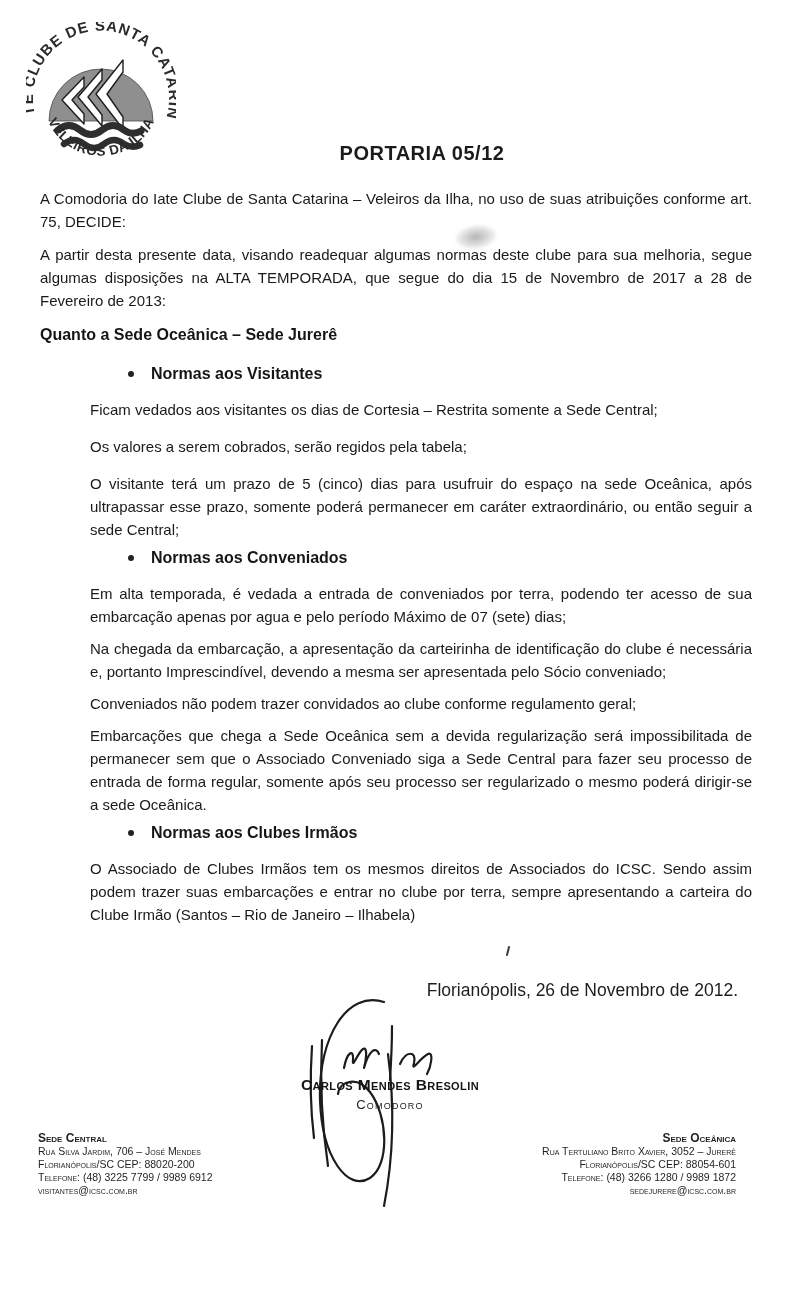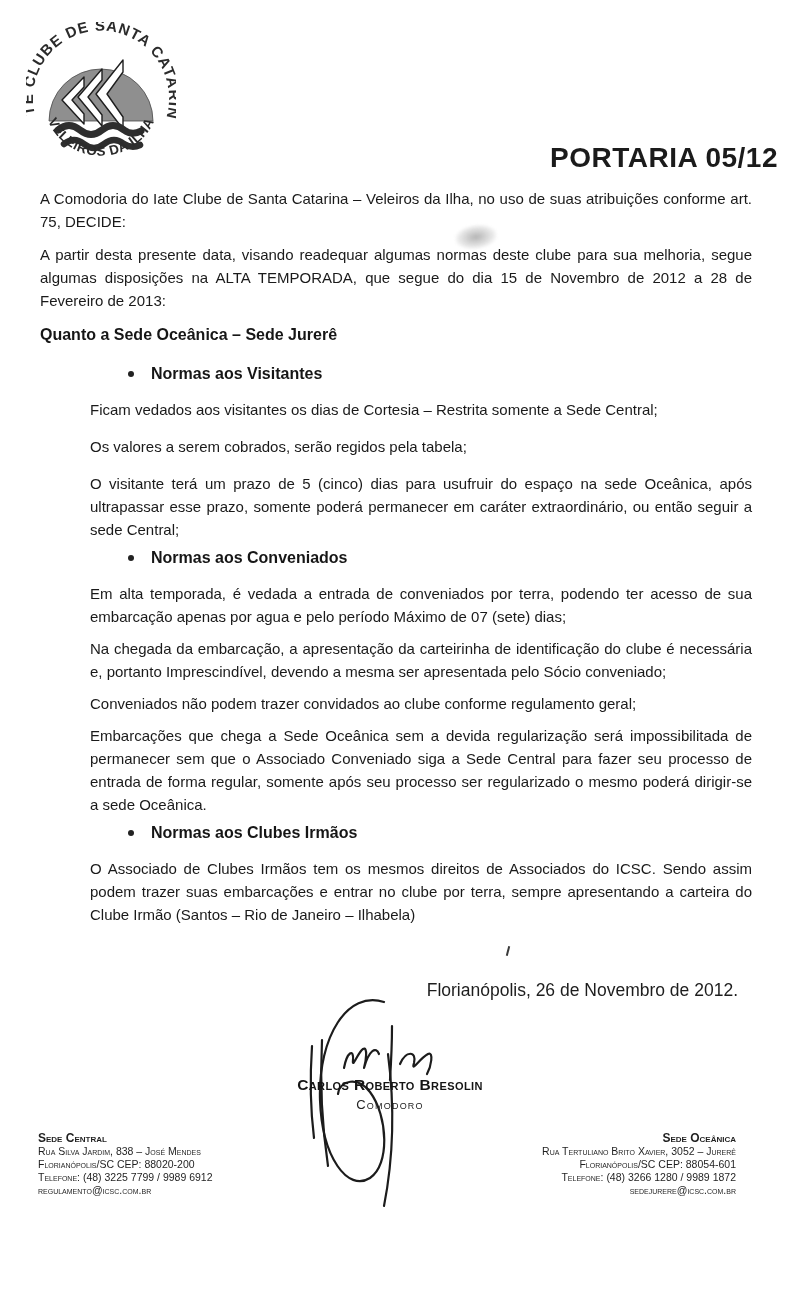--- a/index.html
+++ b/index.html
@@ -7,21 +7,21 @@
     position:relative; width:788px; height:1300px; margin:0 auto;
     background:#ffffff; overflow:hidden;
     font-family:"Liberation Sans", sans-serif; color:#181818;
   }
   
   .logo { position:absolute; left:26px; top:22px; width:150px; height:152px; }
   .logo text { font-family:"Liberation Sans", sans-serif; font-weight:bold; fill:#2b2b2b; }
   
   .title {
     position:absolute; top:142px; left:66px; width:712px;
-    text-align:right; font-size:28px; font-weight:bold; letter-spacing:0.5px;
+    text-align:center; font-size:20px; font-weight:bold; letter-spacing:0.5px;
     color:#1b1b1b; margin:0;
   }
   
   .content { position:absolute; top:187px; left:40px; width:712px; }
   .para {
     font-size:15px; line-height:23px; text-align:justify; margin:0 0 12px 0;
     color:#1a1a1a;
   }
   .para.indent { margin-left:50px; width:662px; box-sizing:border-box; }
   .mb10 { margin-bottom:10px; } .mb14 { margin-bottom:14px; }
@@ -106,21 +106,21 @@
     </text>
   </svg>
 
   <h1 class="title">PORTARIA 05/12</h1>
 
   <div class="smudge"></div>
   <div class="stray-mark"></div>
 
   <div class="content">
     <p class="para mb10">A Comodoria do Iate Clube de Santa Catarina – Veleiros da Ilha, no uso de suas atribuições conforme art. 75, DECIDE:</p>
-    <p class="para mb14">A partir desta presente data, visando readequar algumas normas deste clube para sua melhoria, segue algumas disposições na ALTA TEMPORADA, que segue do dia 15 de Novembro de 2012 a 28 de Fevereiro de 2013:</p>
+    <p class="para mb14">A partir desta presente data, visando readequar algumas normas deste clube para sua melhoria, segue algumas disposições na ALTA TEMPORADA, que segue do dia 15 de Novembro de 2017 a 28 de Fevereiro de 2013:</p>
 
     <div class="section-heading">Quanto a Sede Oceânica – Sede Jurerê</div>
 
     <div class="bullet-item">
       <span class="bullet-dot"></span>
       <span>Normas aos Visitantes</span>
     </div>
     <p class="para indent mb14">Ficam vedados aos visitantes os dias de Cortesia – Restrita somente a Sede Central;</p>
     <p class="para indent mb14">Os valores a serem cobrados, serão regidos pela tabela;</p>
     <p class="para indent mb4">O visitante terá um prazo de 5 (cinco) dias para usufruir do espaço na sede Oceânica, após ultrapassar esse prazo, somente poderá permanecer em caráter extraordinário, ou então seguir a sede Central;</p>
@@ -147,30 +147,30 @@
     <path d="M 86,14 C 50,2 20,48 22,112 C 24,170 50,204 72,190 C 92,177 90,128 72,104 C 60,88 42,92 40,106"></path>
     <path d="M 14,58 C 12,88 12,118 16,150"></path>
     <path d="M 24,52 C 22,92 24,138 30,178"></path>
     <path d="M 46,80 C 49,64 56,60 55,72 C 54,82 60,64 65,61 C 70,58 68,73 66,80 C 71,62 78,58 81,66"></path>
     <path d="M 94,38 C 94,58 93,76 92,92"></path>
     <path d="M 102,76 C 108,62 119,63 116,75 C 113,85 121,71 130,66 C 136,63 133,79 129,86"></path>
     <path d="M 90,66 C 97,120 95,172 86,218"></path>
   </svg>
 
   <div class="signer">
-    <div class="signer-name">Carlos Roberto Bresolin</div>
+    <div class="signer-name">Carlos Mendes Bresolin</div>
     <div class="signer-title">Comodoro</div>
   </div>
 
   <div class="footer-col footer-left">
     <div class="footer-title">Sede Central</div>
-    <div>Rua Silva Jardim, 838 – José Mendes</div>
+    <div>Rua Silva Jardim, 706 – José Mendes</div>
     <div>Florianópolis/SC CEP: 88020-200</div>
     <div>Telefone: (48) 3225 7799 / 9989 6912</div>
-    <div>regulamento@icsc.com.br</div>
+    <div>visitantes@icsc.com.br</div>
   </div>
 
   <div class="footer-col footer-right">
     <div class="footer-title">Sede Oceânica</div>
     <div>Rua Tertuliano Brito Xavier, 3052 – Jurerê</div>
     <div>Florianópolis/SC CEP: 88054-601</div>
     <div>Telefone: (48) 3266 1280 / 9989 1872</div>
     <div>sedejurere@icsc.com.br</div>
   </div>
 

